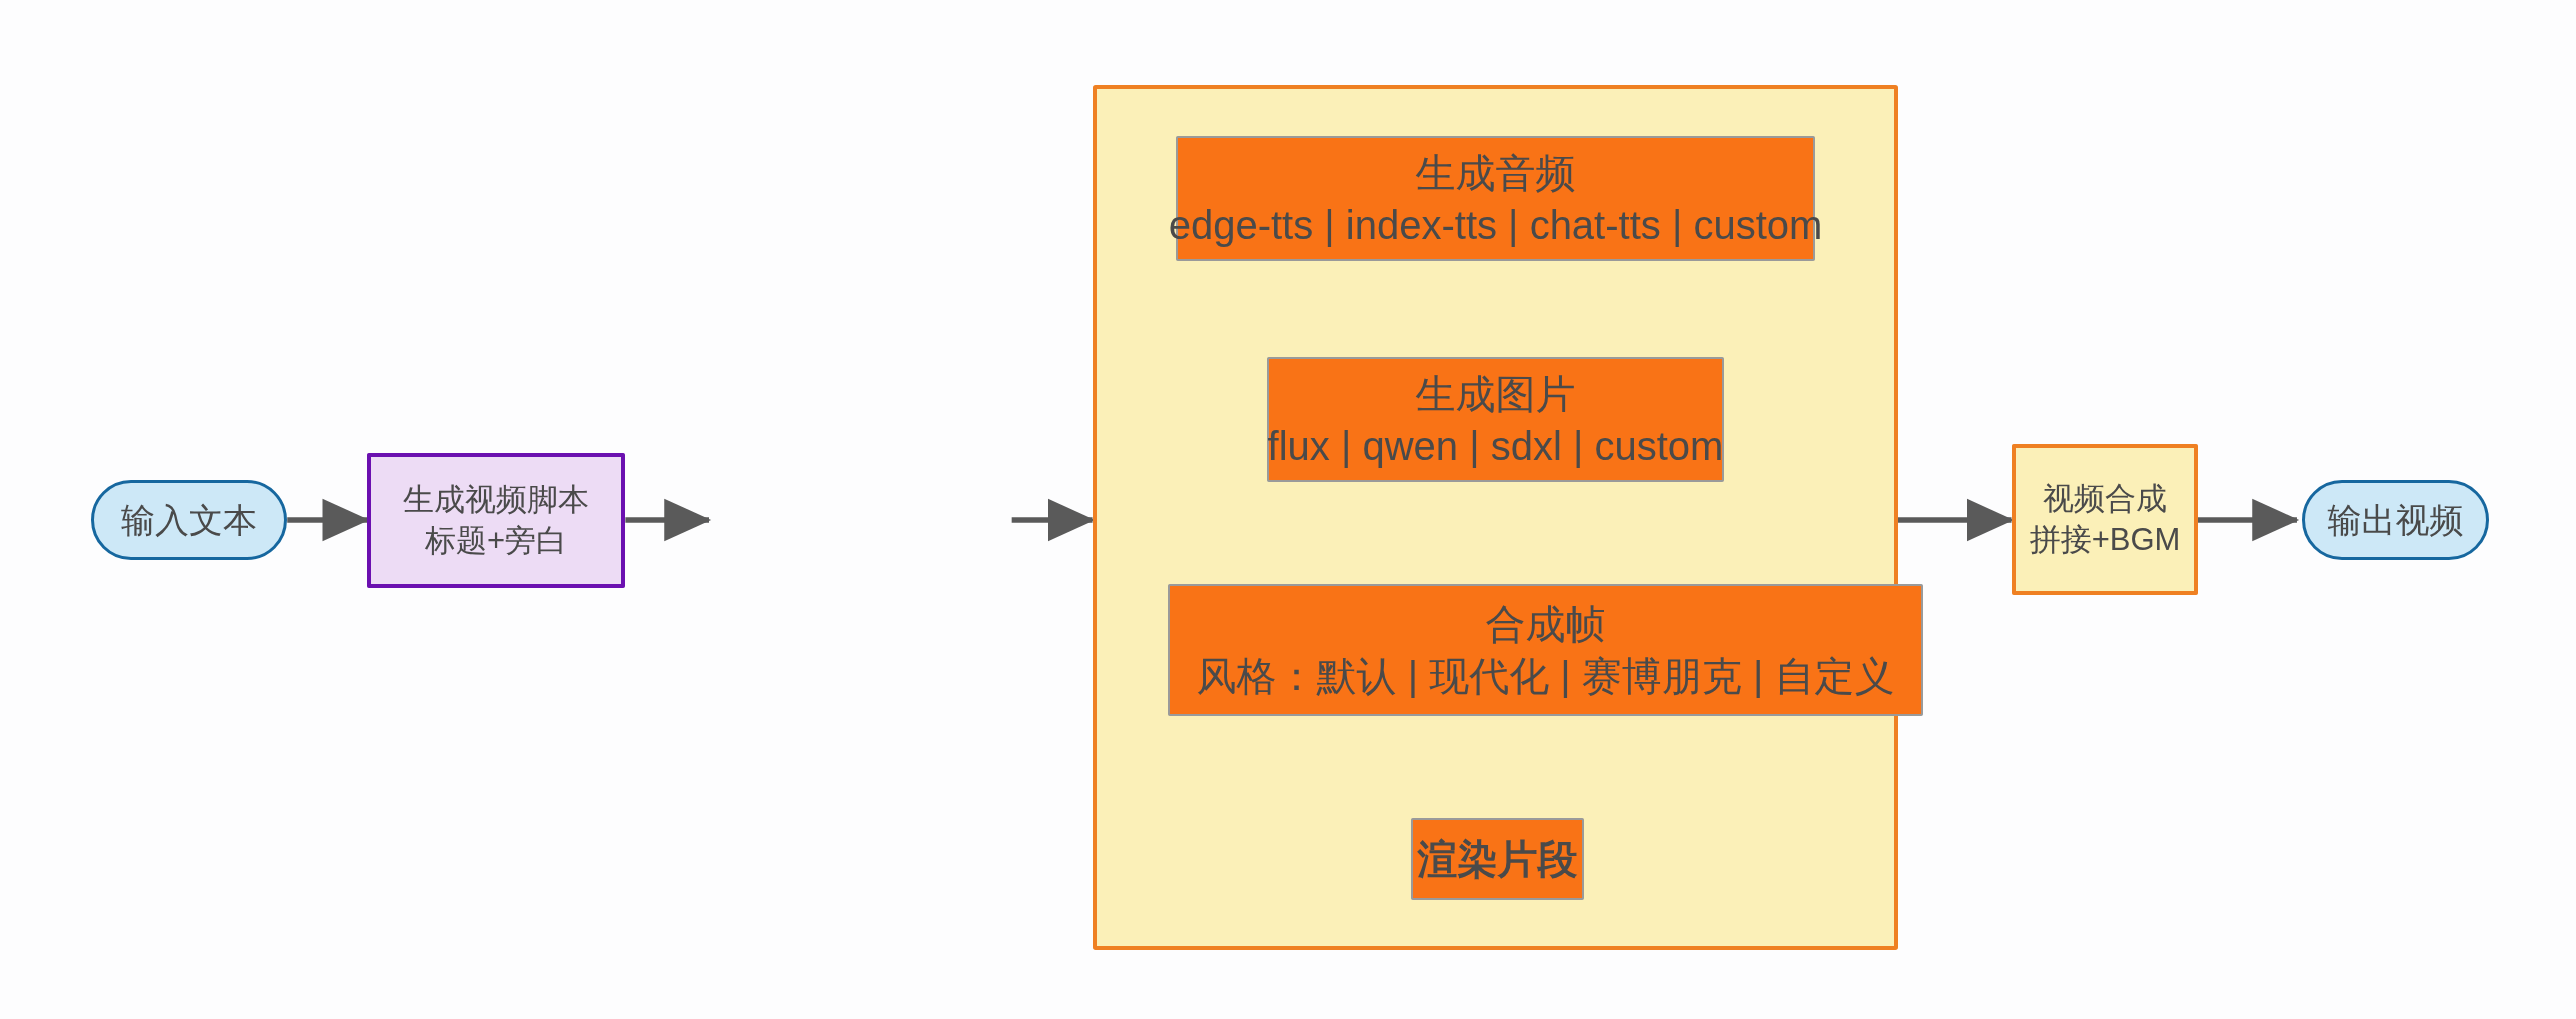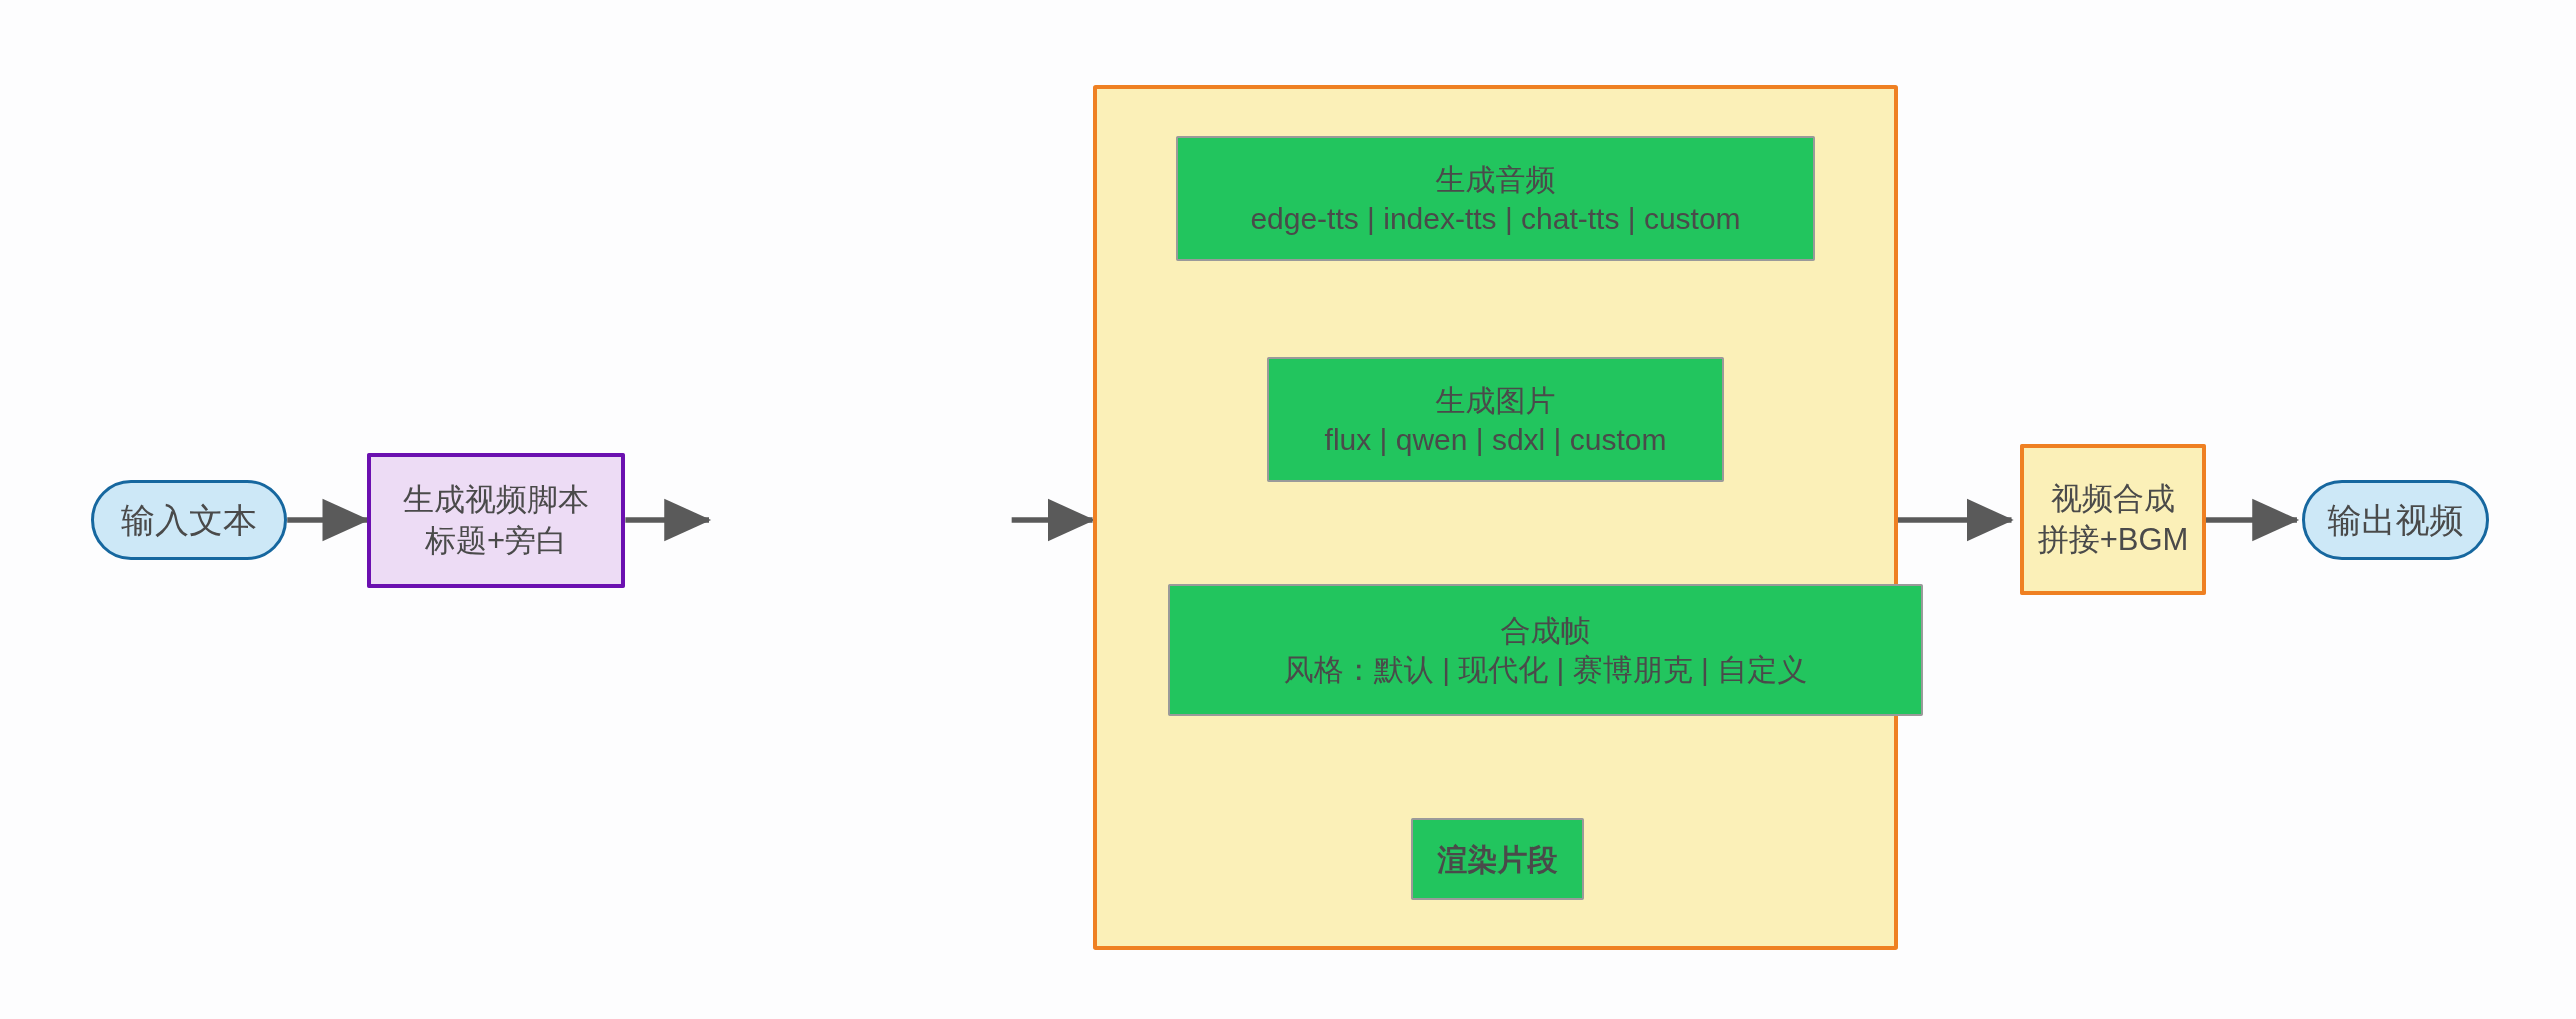--- a/index.html
+++ b/index.html
@@ -55,38 +55,37 @@
     border-radius: 1.8px;
     font-size: 31px;
   }
 
   
   .node-orange {
     background: #fbf0b8;
     border: 4.5px solid #ef8022;
     border-radius: 1.8px;
     font-size: 31px;
-    margin-left: 8px;
   }
 
   
   .subgraph {
     position: absolute;
     box-sizing: border-box;
     background: #fbf0b8;
     border: 4.5px solid #ef8022;
     border-radius: 2.7px;
   }
 
   
   .node-plain {
-    background: #22c55e;
+    background: #f97316;
     border: 2.7px solid #9a9a9a;
     border-radius: 1.8px;
-    font-size: 30px;
+    font-size: 40px;
   }
 
   .node .l1, .node .l2 {
     display: block;
   }
 </style>
 </head>
 <body>
 
 <div id="canvas">

